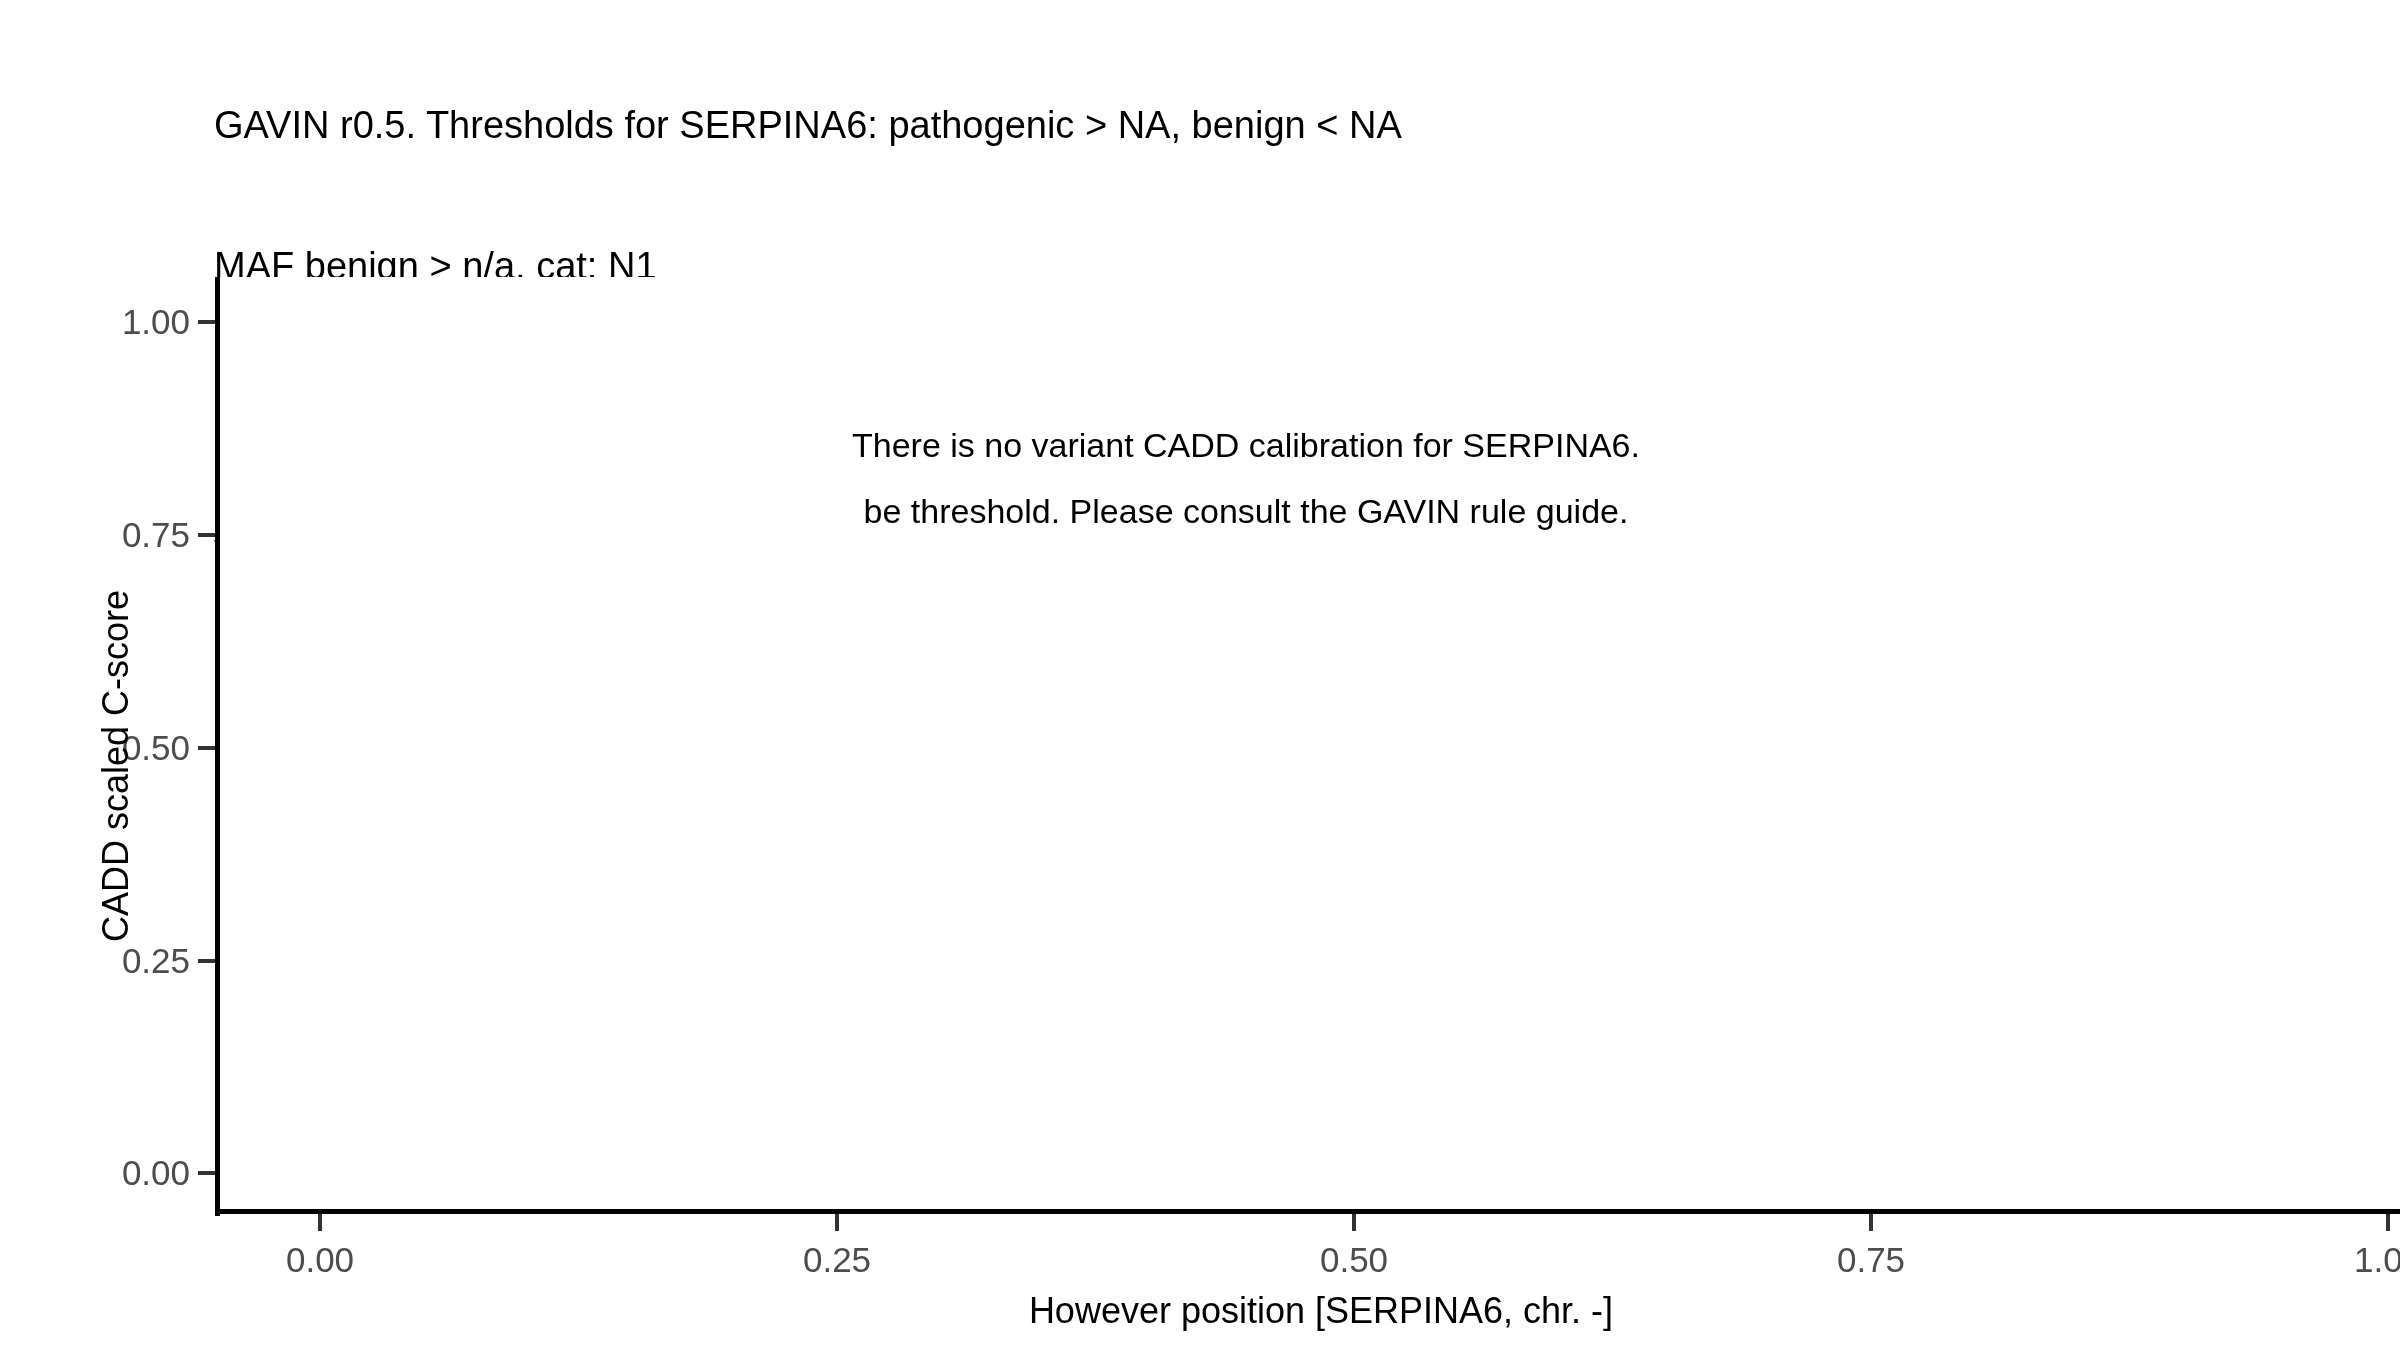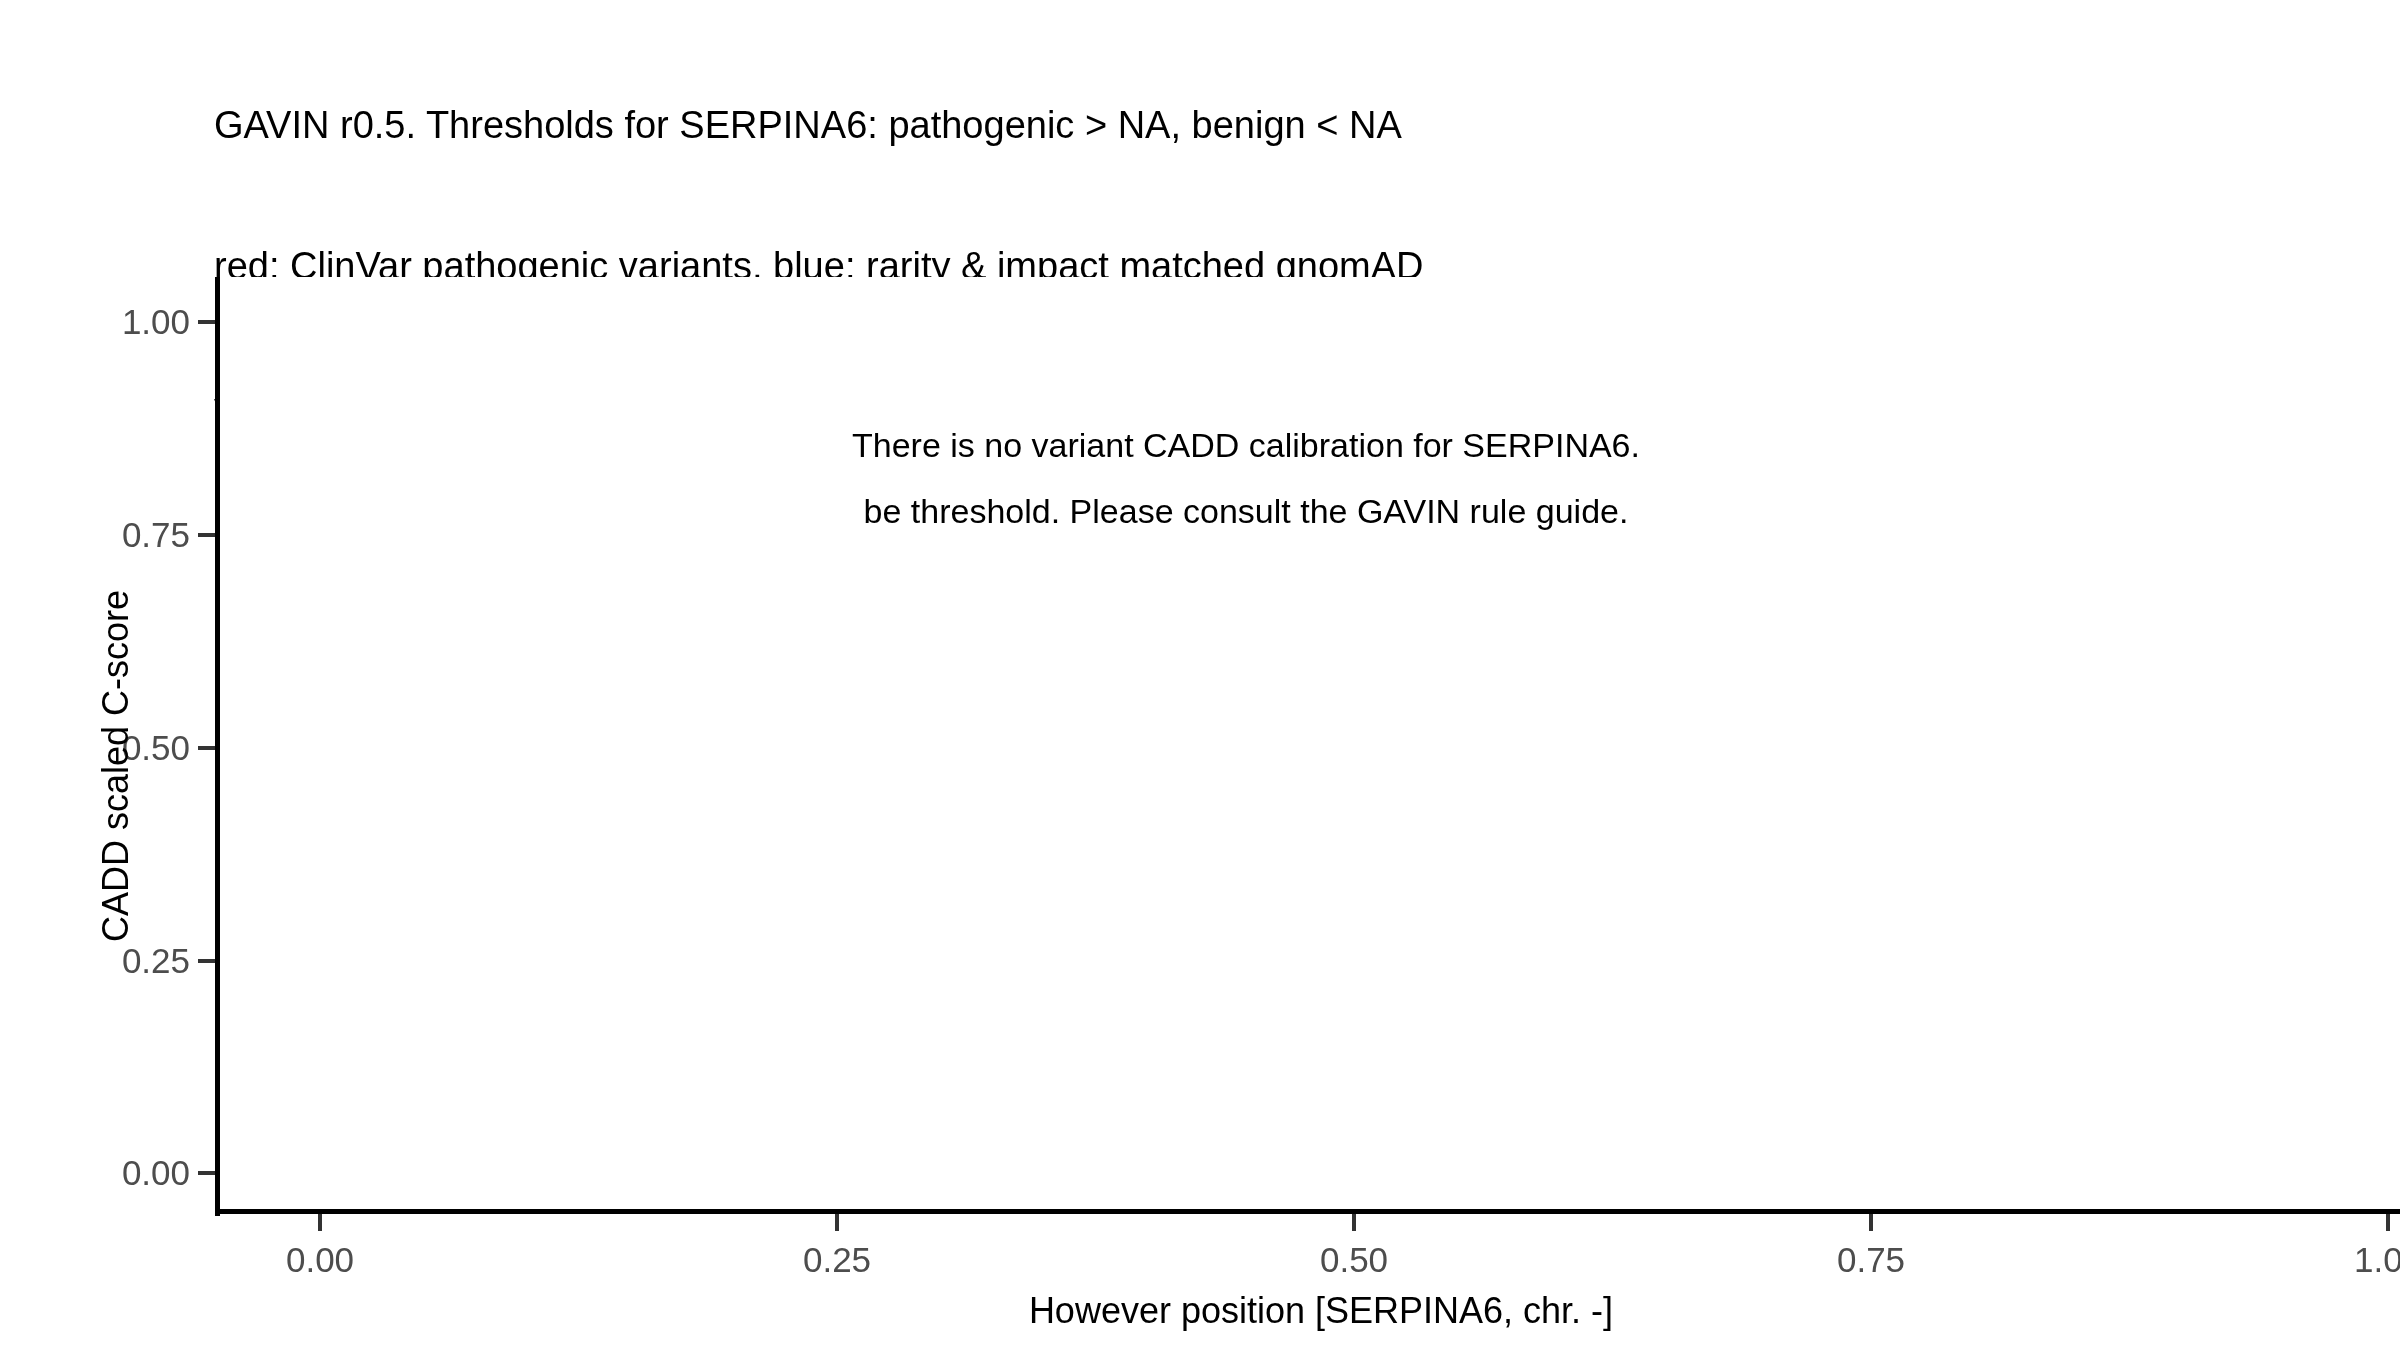--- a/index.html
+++ b/index.html
@@ -135,20 +135,21 @@
   }
   .annotation-line { display: block; white-space: pre; }
 </style>
 </head>
 <body>
 
 <div id="plot-root">
 
   <div class="plot-title">
     <span class="title-line">GAVIN r0.5. Thresholds for SERPINA6: pathogenic &gt; NA, benign &lt; NA</span>
+    <span class="title-line">MAF benign &gt; n/a, cat: N1</span>
     <span class="title-line">red: ClinVar pathogenic variants, blue: rarity &amp; impact matched gnomAD</span>
     <span class="title-line">variants, green: RefSeq exons, grey: genome-wide fallback threshold</span>
   </div>
 
   <div class="panel"></div>
 
   <div class="axis-line-y"></div>
   <div class="axis-line-x"></div>
 
   <div class="tick-y" style="top:320px;"></div>

